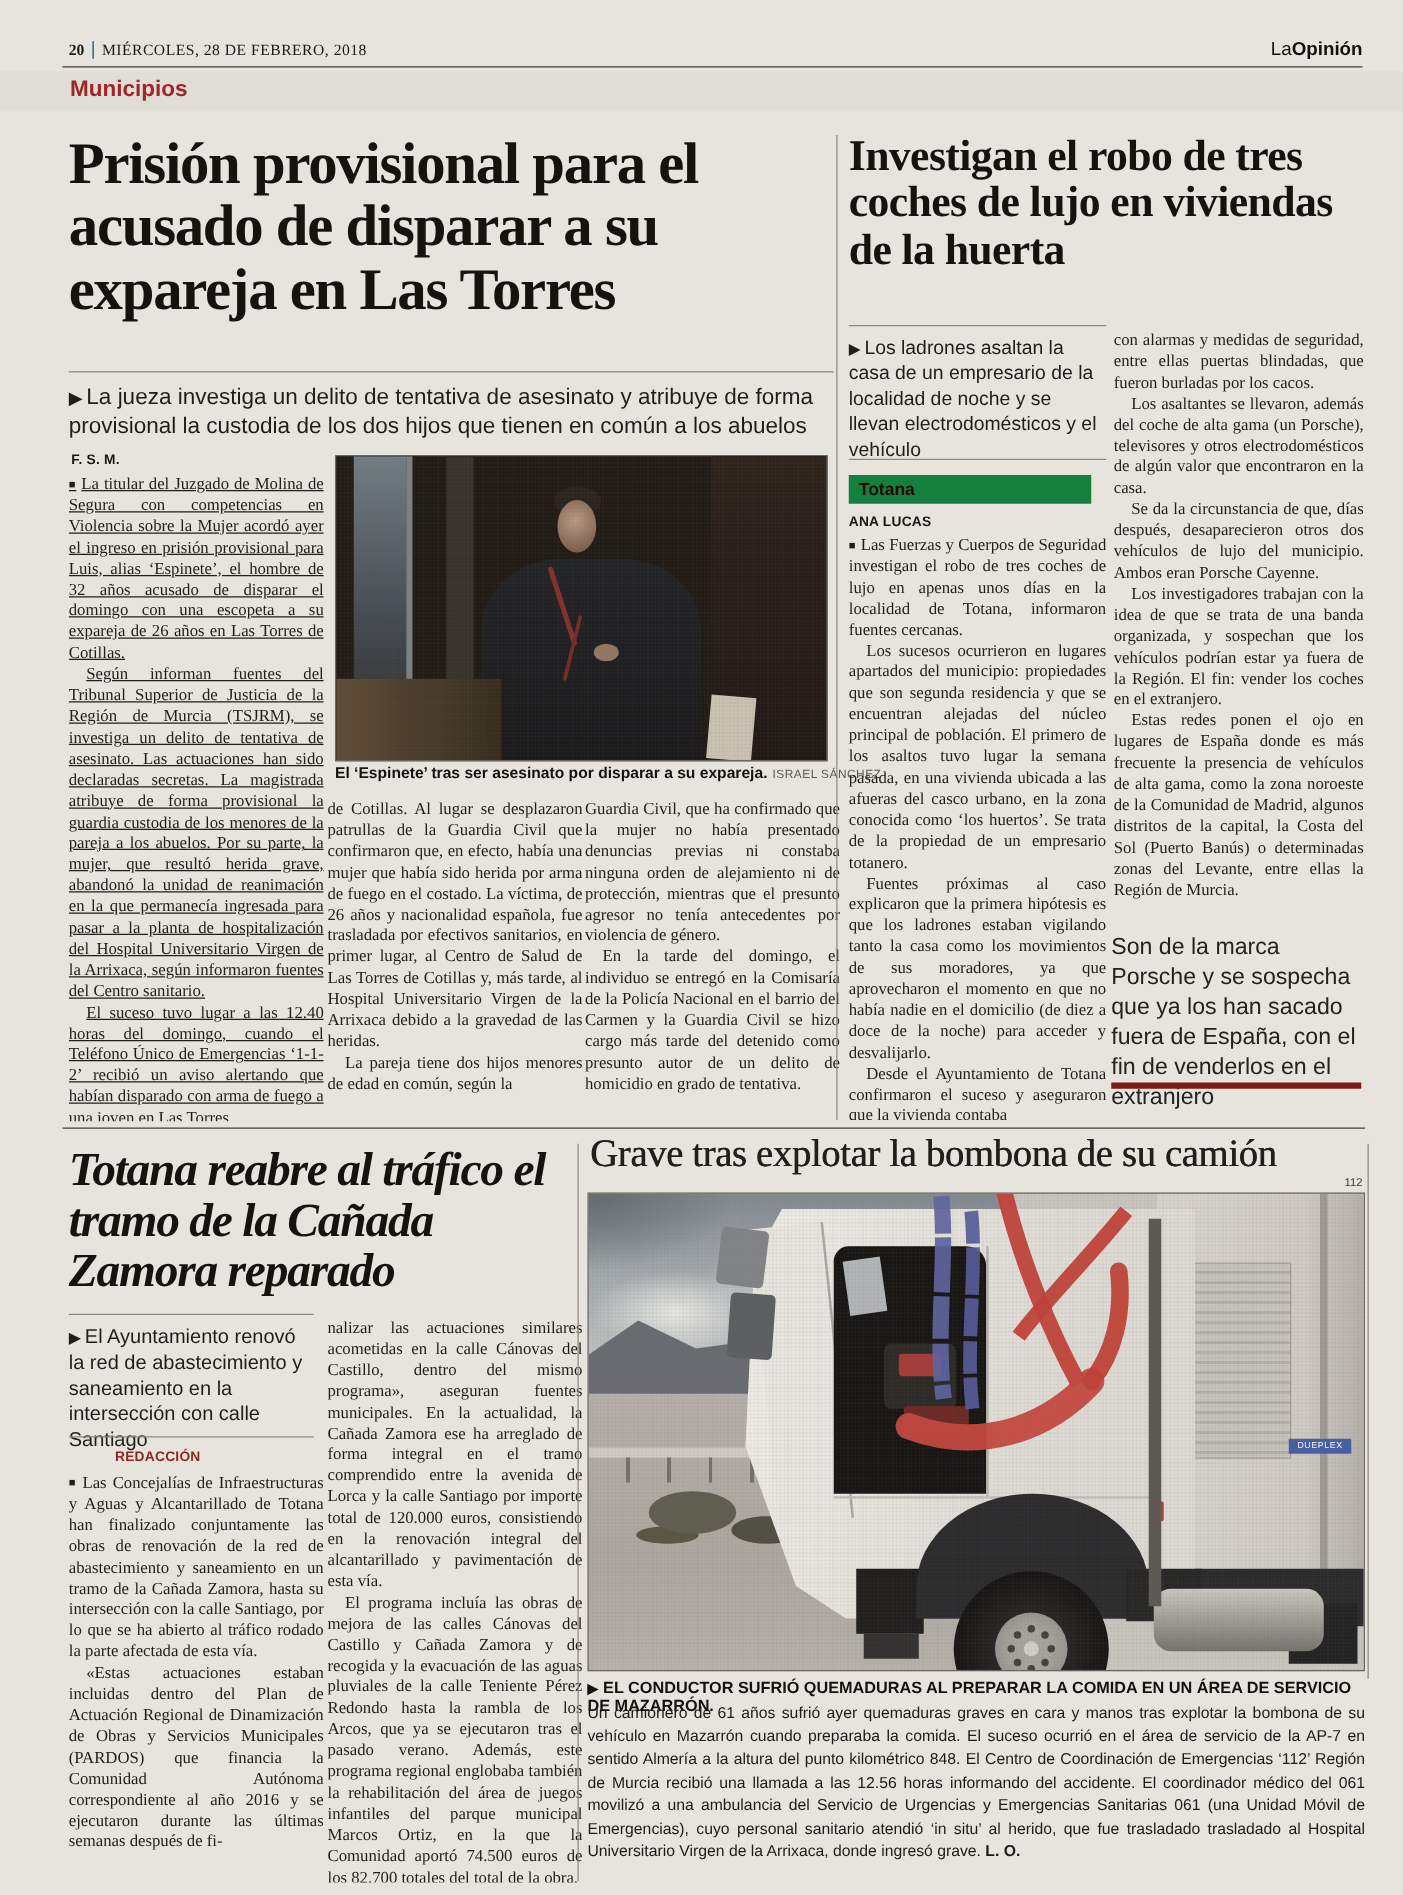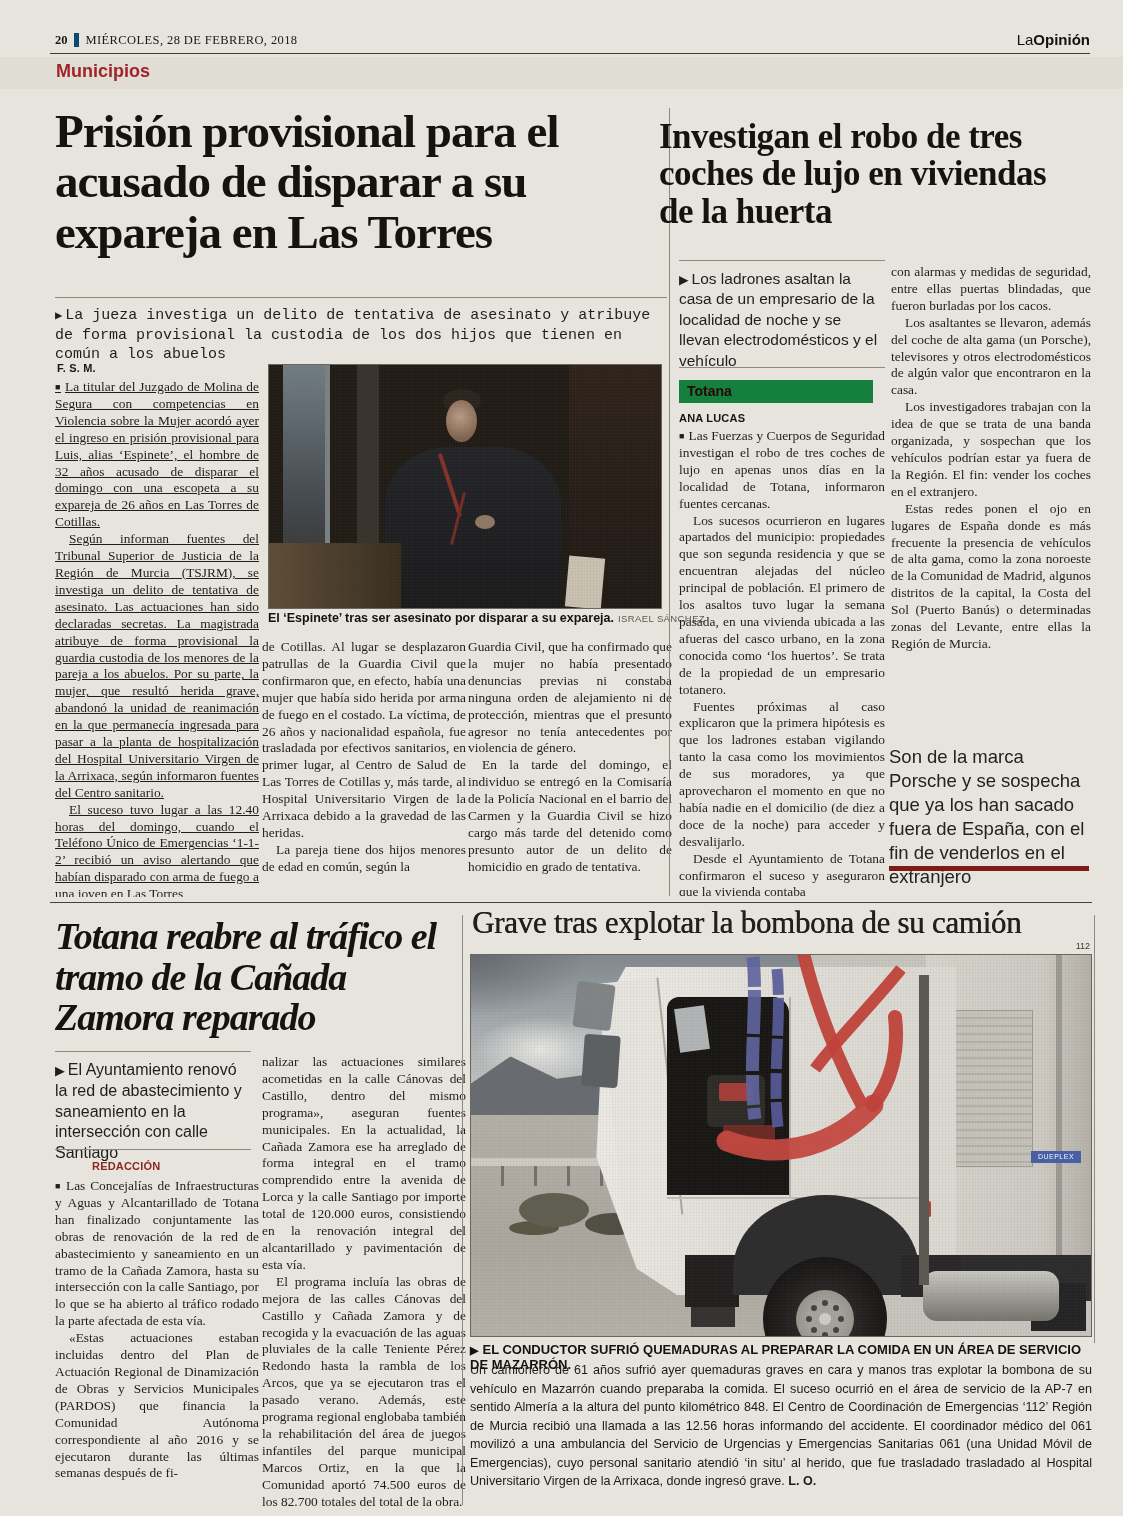--- a/index.html
+++ b/index.html
@@ -27,32 +27,32 @@
     background:repeating-linear-gradient(0deg,rgba(110,100,85,.05) 0 1px,transparent 1px 3px),
                repeating-linear-gradient(90deg,rgba(110,100,85,.05) 0 1px,transparent 1px 3px),
                rgba(205,195,175,.06);}
 </style>
 </head>
 <body>
 
 <div id="sheet">
 
   <div class="abs" style="left:55px;top:33px;font-size:12.5px;">
-    <span style="font-weight:bold;">20</span><span style="border-left:5px solid #0c4a6e;margin-left:6px;padding-left:7px;letter-spacing:.4px;">MIÉRCOLES, 28 DE FEBRERO, 2018</span>
+    <span style="font-weight:bold;">20</span><span style="border-left:1px solid #0c4a6e;margin-left:6px;padding-left:7px;letter-spacing:.4px;">MIÉRCOLES, 28 DE FEBRERO, 2018</span>
   </div>
   <div class="abs sans" style="right:33px;top:31px;font-size:15px;color:#14120f;">
     <span>La</span><span style="font-weight:bold;">Opinión</span>
   </div>
   <div class="rule" style="left:50px;top:53px;width:1040px;background:#3f3c36;"></div>
   <div class="abs" style="left:0;top:57px;width:1123px;height:32px;background:#dcd8d0;opacity:.65;"></div>
   <div class="abs sans" style="left:56px;top:61px;font-size:18px;font-weight:bold;color:#a1242b;">Municipios</div>
 
   <div class="abs headline" style="left:55px;top:106px;width:617px;font-size:47px;">Prisión provisional para el acusado de disparar a su expareja en Las Torres</div>
   <div class="rule" style="left:55px;top:297px;width:612px;background:#8d8981;"></div>
-  <div class="abs standfirst" style="left:55px;top:306px;width:610px;font-size:15px;line-height:1.3;font-family:Liberation Mono, monospace;">
+  <div class="abs standfirst" style="left:55px;top:306px;width:610px;font-size:18px;line-height:1.3;">
     <span class="arr">▶</span><span>La jueza investiga un delito de tentativa de asesinato y atribuye de forma provisional la custodia de los dos hijos que tienen en común a los abuelos</span>
   </div>
   <div class="abs byline" style="left:57px;top:362px;">F. S. M.</div>
 
   <div class="abs bodycol" style="left:55px;top:379px;width:204px;height:518px;text-decoration:underline;">
     <p class="first"><span class="sq">■</span><span>La titular del Juzgado de Molina de Segura con competencias en Violencia sobre la Mujer acordó ayer el ingreso en prisión provisional para Luis, alias ‘Espinete’, el hombre de 32 años acusado de disparar el domingo con una escopeta a su expareja de 26 años en Las Torres de Cotillas.</span></p>
     <p>Según informan fuentes del Tribunal Superior de Justicia de la Región de Murcia (TSJRM), se investiga un delito de tentativa de asesinato. Las actuaciones han sido declaradas secretas. La magistrada atribuye de forma provisional la guardia custodia de los menores de la pareja a los abuelos. Por su parte, la mujer, que resultó herida grave, abandonó la unidad de reanimación en la que permanecía ingresada para pasar a la planta de hospitalización del Hospital Universitario Virgen de la Arrixaca, según informaron fuentes del Centro sanitario.</p>
     <p>El suceso tuvo lugar a las 12.40 horas del domingo, cuando el Teléfono Único de Emergencias ‘1-1-2’ recibió un aviso alertando que habían disparado con arma de fuego a una joven en Las Torres</p>
   </div>
 
@@ -79,38 +79,39 @@
     <p class="cont">de Cotillas. Al lugar se desplazaron patrullas de la Guardia Civil que confirmaron que, en efecto, había una mujer que había sido herida por arma de fuego en el costado. La víctima, de 26 años y nacionalidad española, fue trasladada por efectivos sanitarios, en primer lugar, al Centro de Salud de Las Torres de Cotillas y, más tarde, al Hospital Universitario Virgen de la Arrixaca debido a la gravedad de las heridas.</p>
     <p>La pareja tiene dos hijos menores de edad en común, según la</p>
   </div>
   <div class="abs bodycol" style="left:468px;top:639px;width:204px;height:254px;">
     <p class="cont">Guardia Civil, que ha confirmado que la mujer no había presentado denuncias previas ni constaba ninguna orden de alejamiento ni de protección, mientras que el presunto agresor no tenía antecedentes por violencia de género.</p>
     <p>En la tarde del domingo, el individuo se entregó en la Comisaría de la Policía Nacional en el barrio del Carmen y la Guardia Civil se hizo cargo más tarde del detenido como presunto autor de un delito de homicidio en grado de tentativa.</p>
   </div>
 
   <div class="vrule" style="left:669px;top:108px;height:788px;"></div>
 
-  <div class="abs headline" style="left:659px;top:106px;width:414px;font-size:35px;letter-spacing:-.5px;margin-top:12px;">Investigan el robo de tres coches de lujo en viviendas de la huerta</div>
+  <div class="abs headline" style="left:679px;top:106px;width:414px;font-size:35px;letter-spacing:-.5px;">Investigan el robo de tres coches de lujo en viviendas de la huerta</div>
   <div class="rule" style="left:679px;top:260px;width:206px;background:#8d8981;"></div>
   <div class="abs standfirst" style="left:679px;top:269px;width:206px;font-size:15.5px;line-height:1.32;">
     <span class="arr">▶</span><span>Los ladrones asaltan la casa de un empresario de la localidad de noche y se llevan electrodomésticos y el vehículo</span>
   </div>
   <div class="rule" style="left:679px;top:367px;width:206px;background:#8d8981;"></div>
   <div class="abs sans" style="left:679px;top:380px;width:194px;height:23px;background:#15803d;color:#270807;font-weight:bold;font-size:14px;padding:3px 0 0 8px;box-sizing:border-box;line-height:1.2;">Totana</div>
   <div class="abs byline" style="left:679px;top:412px;">ANA LUCAS</div>
 
   <div class="abs bodycol" style="left:679px;top:428px;width:206px;height:468px;">
     <p class="first"><span class="sq">■</span><span>Las Fuerzas y Cuerpos de Seguridad investigan el robo de tres coches de lujo en apenas unos días en la localidad de Totana, informaron fuentes cercanas.</span></p>
     <p>Los sucesos ocurrieron en lugares apartados del municipio: propiedades que son segunda residencia y que se encuentran alejadas del núcleo principal de población. El primero de los asaltos tuvo lugar la semana pasada, en una vivienda ubicada a las afueras del casco urbano, en la zona conocida como ‘los huertos’. Se trata de la propiedad de un empresario totanero.</p>
     <p>Fuentes próximas al caso explicaron que la primera hipótesis es que los ladrones estaban vigilando tanto la casa como los movimientos de sus moradores, ya que aprovecharon el momento en que no había nadie en el domicilio (de diez a doce de la noche) para acceder y desvalijarlo.</p>
     <p>Desde el Ayuntamiento de Totana confirmaron el suceso y aseguraron que la vivienda contaba</p>
   </div>
   <div class="abs bodycol" style="left:891px;top:264px;width:200px;height:462px;">
     <p class="cont">con alarmas y medidas de seguridad, entre ellas puertas blindadas, que fueron burladas por los cacos.</p>
     <p>Los asaltantes se llevaron, además del coche de alta gama (un Porsche), televisores y otros electrodomésticos de algún valor que encontraron en la casa.</p>
+    <p>Se da la circunstancia de que, días después, desaparecieron otros dos vehículos de lujo del municipio. Ambos eran Porsche Cayenne.</p>
     <p>Los investigadores trabajan con la idea de que se trata de una banda organizada, y sospechan que los vehículos podrían estar ya fuera de la Región. El fin: vender los coches en el extranjero.</p>
     <p>Estas redes ponen el ojo en lugares de España donde es más frecuente la presencia de vehículos de alta gama, como la zona noroeste de la Comunidad de Madrid, algunos distritos de la capital, la Costa del Sol (Puerto Banús) o determinadas zonas del Levante, entre ellas la Región de Murcia.</p>
   </div>
 
   <div class="abs sans" style="left:889px;top:745px;width:204px;font-size:18.5px;line-height:1.3;color:#242220;">Son de la marca Porsche y se sospecha que ya los han sacado fuera de España, con el fin de venderlos en el extranjero</div>
   <div class="abs" style="left:889px;top:866px;width:200px;height:5px;background:#7e1b17;"></div>
 
   <div class="rule" style="left:50px;top:902px;width:1042px;background:#45423c;"></div>
 
   <div class="abs headline" style="left:55px;top:916px;width:410px;font-size:38px;font-style:italic;">Totana reabre al tráfico el tramo de la Cañada Zamora reparado</div>

